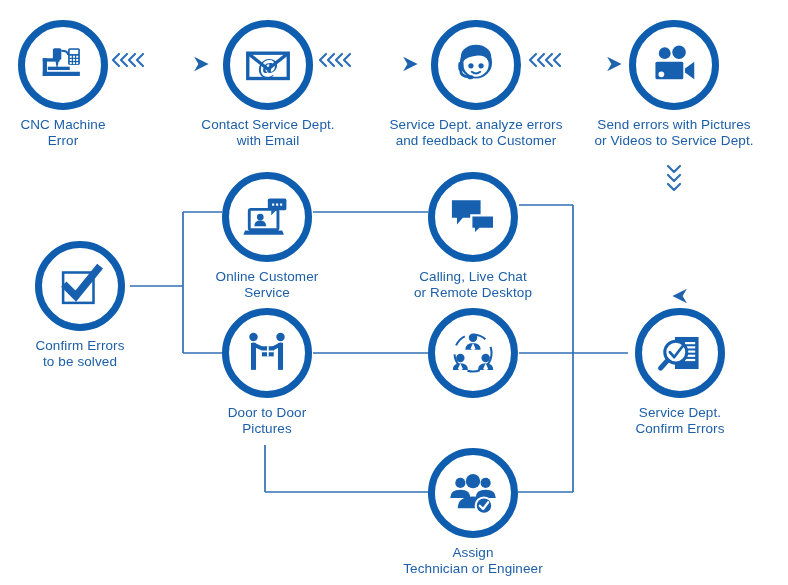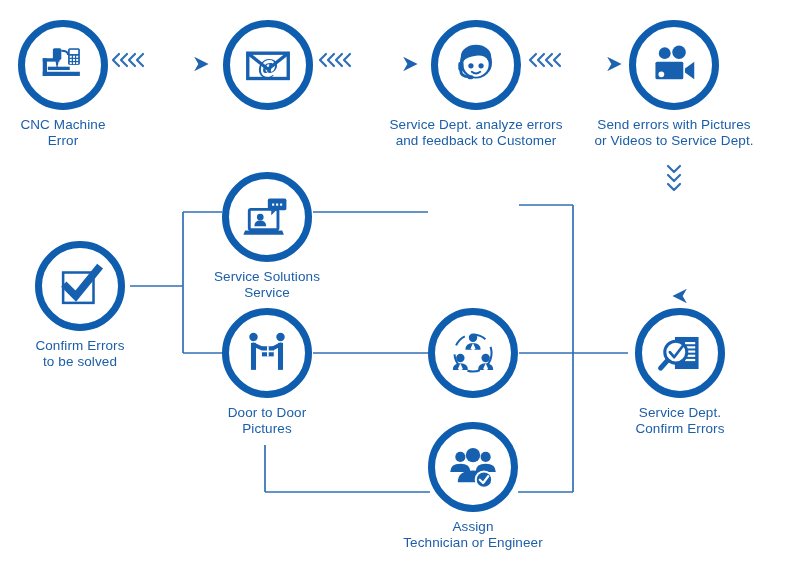--- a/index.html
+++ b/index.html
@@ -178,20 +178,22 @@
   </div>
 
   <div class="node" style="left:268px; top:20px;">
     <div class="ring">
       <svg viewBox="0 0 64 64">
         <rect x="8" y="18" width="48" height="30" fill="none" stroke="#1760af" stroke-width="4"></rect>
         <path d="M8,18 L32,37 L56,18" fill="none" stroke="#1760af" stroke-width="4"></path>
         <text x="32" y="42" font-family="'Liberation Serif', serif" font-size="26" font-weight="bold" fill="#1760af" text-anchor="middle">@</text>
       </svg>
     </div>
+    <div class="caption caption-wide">Contact Service Dept.
+with Email</div>
   </div>
 
   <div class="node" style="left:674px; top:20px;">
     <div class="ring">
       <svg viewBox="0 0 64 64" fill="#1760af">
         <circle cx="21" cy="18" r="7"></circle>
         <circle cx="38" cy="17" r="8"></circle>
         <rect x="10" y="28" width="33" height="21" rx="2"></rect>
         <path d="M45,36 L56,28 L56,49 L45,41 Z"></path>
         <circle cx="17" cy="43" r="3.4" fill="#ffffff"></circle>
@@ -241,24 +243,34 @@
         <path d="M17,43 q0,-7 7,-7 q7,0 7,7 Z"></path>
         <rect x="33" y="10" width="22" height="14" rx="2"></rect>
         <path d="M37,24 L37,30 L43,24 Z"></path>
         <g fill="#ffffff">
           <rect x="38" y="16" width="2.6" height="2.6"></rect>
           <rect x="42.7" y="16" width="2.6" height="2.6"></rect>
           <rect x="47.4" y="16" width="2.6" height="2.6"></rect>
         </g>
       </svg>
     </div>
-    <div class="caption">Service Solutions
+    <div class="caption">Online Customer
 Service</div>
   </div>
 
+  <div class="node" style="left:473px; top:172px;">
+    <div class="ring">
+      <svg viewBox="0 0 64 64" fill="#1760af">
+        <path d="M7,12 L41,12 L41,33 L20,33 L13,41 L13,33 L7,33 Z"></path>
+        <path d="M30,30 L57,30 L57,46 L40,46 L33,53 L33,46 L30,46 Z" stroke="#ffffff" stroke-width="2.6"></path>
+      </svg>
+    </div>
+    <div class="caption caption-wide">Calling, Live Chat
+or Remote Desktop</div>
+  </div>
 
   <div class="node" style="left:267px; top:308px;">
     <div class="ring">
       <svg viewBox="0 0 64 64" fill="#1760af">
         <circle cx="16" cy="13" r="5"></circle>
         <rect x="13" y="20" width="6" height="32"></rect>
         <path d="M16,22 L27,27" stroke="#1760af" stroke-width="4.6" stroke-linecap="round"></path>
         <circle cx="48" cy="13" r="5"></circle>
         <rect x="45" y="20" width="6" height="32"></rect>
         <path d="M48,22 L38,27" stroke="#1760af" stroke-width="4.6" stroke-linecap="round"></path>
@@ -306,21 +318,21 @@
         </g>
         <circle cx="27" cy="31" r="13" fill="#ffffff" stroke="#1760af" stroke-width="3.6"></circle>
         <path d="M20,31 L25,37 L35,24" fill="none" stroke="#1760af" stroke-width="3.2" stroke-linecap="round" stroke-linejoin="round"></path>
         <path d="M17,41 L9,50" stroke="#1760af" stroke-width="6" stroke-linecap="round"></path>
       </svg>
     </div>
     <div class="caption">Service Dept.
 Confirm Errors</div>
   </div>
 
-  <div class="node" style="left:473px; top:422px;">
+  <div class="node" style="left:473px; top:448px;">
     <div class="ring">
       <svg viewBox="0 0 64 64" fill="#1760af">
         <circle cx="17" cy="20" r="6"></circle>
         <circle cx="47" cy="20" r="6"></circle>
         <path d="M5,38 q0,-10 12,-10 q12,0 12,10 Z"></path>
         <path d="M35,38 q0,-10 12,-10 q12,0 12,10 Z"></path>
         <circle cx="32" cy="18" r="8.5"></circle>
         <path d="M14,50 q0,-14 18,-14 q18,0 18,14 Z"></path>
         <circle cx="45" cy="47" r="11" fill="#ffffff"></circle>
         <circle cx="45" cy="47" r="8.5" fill="#1760af"></circle>

